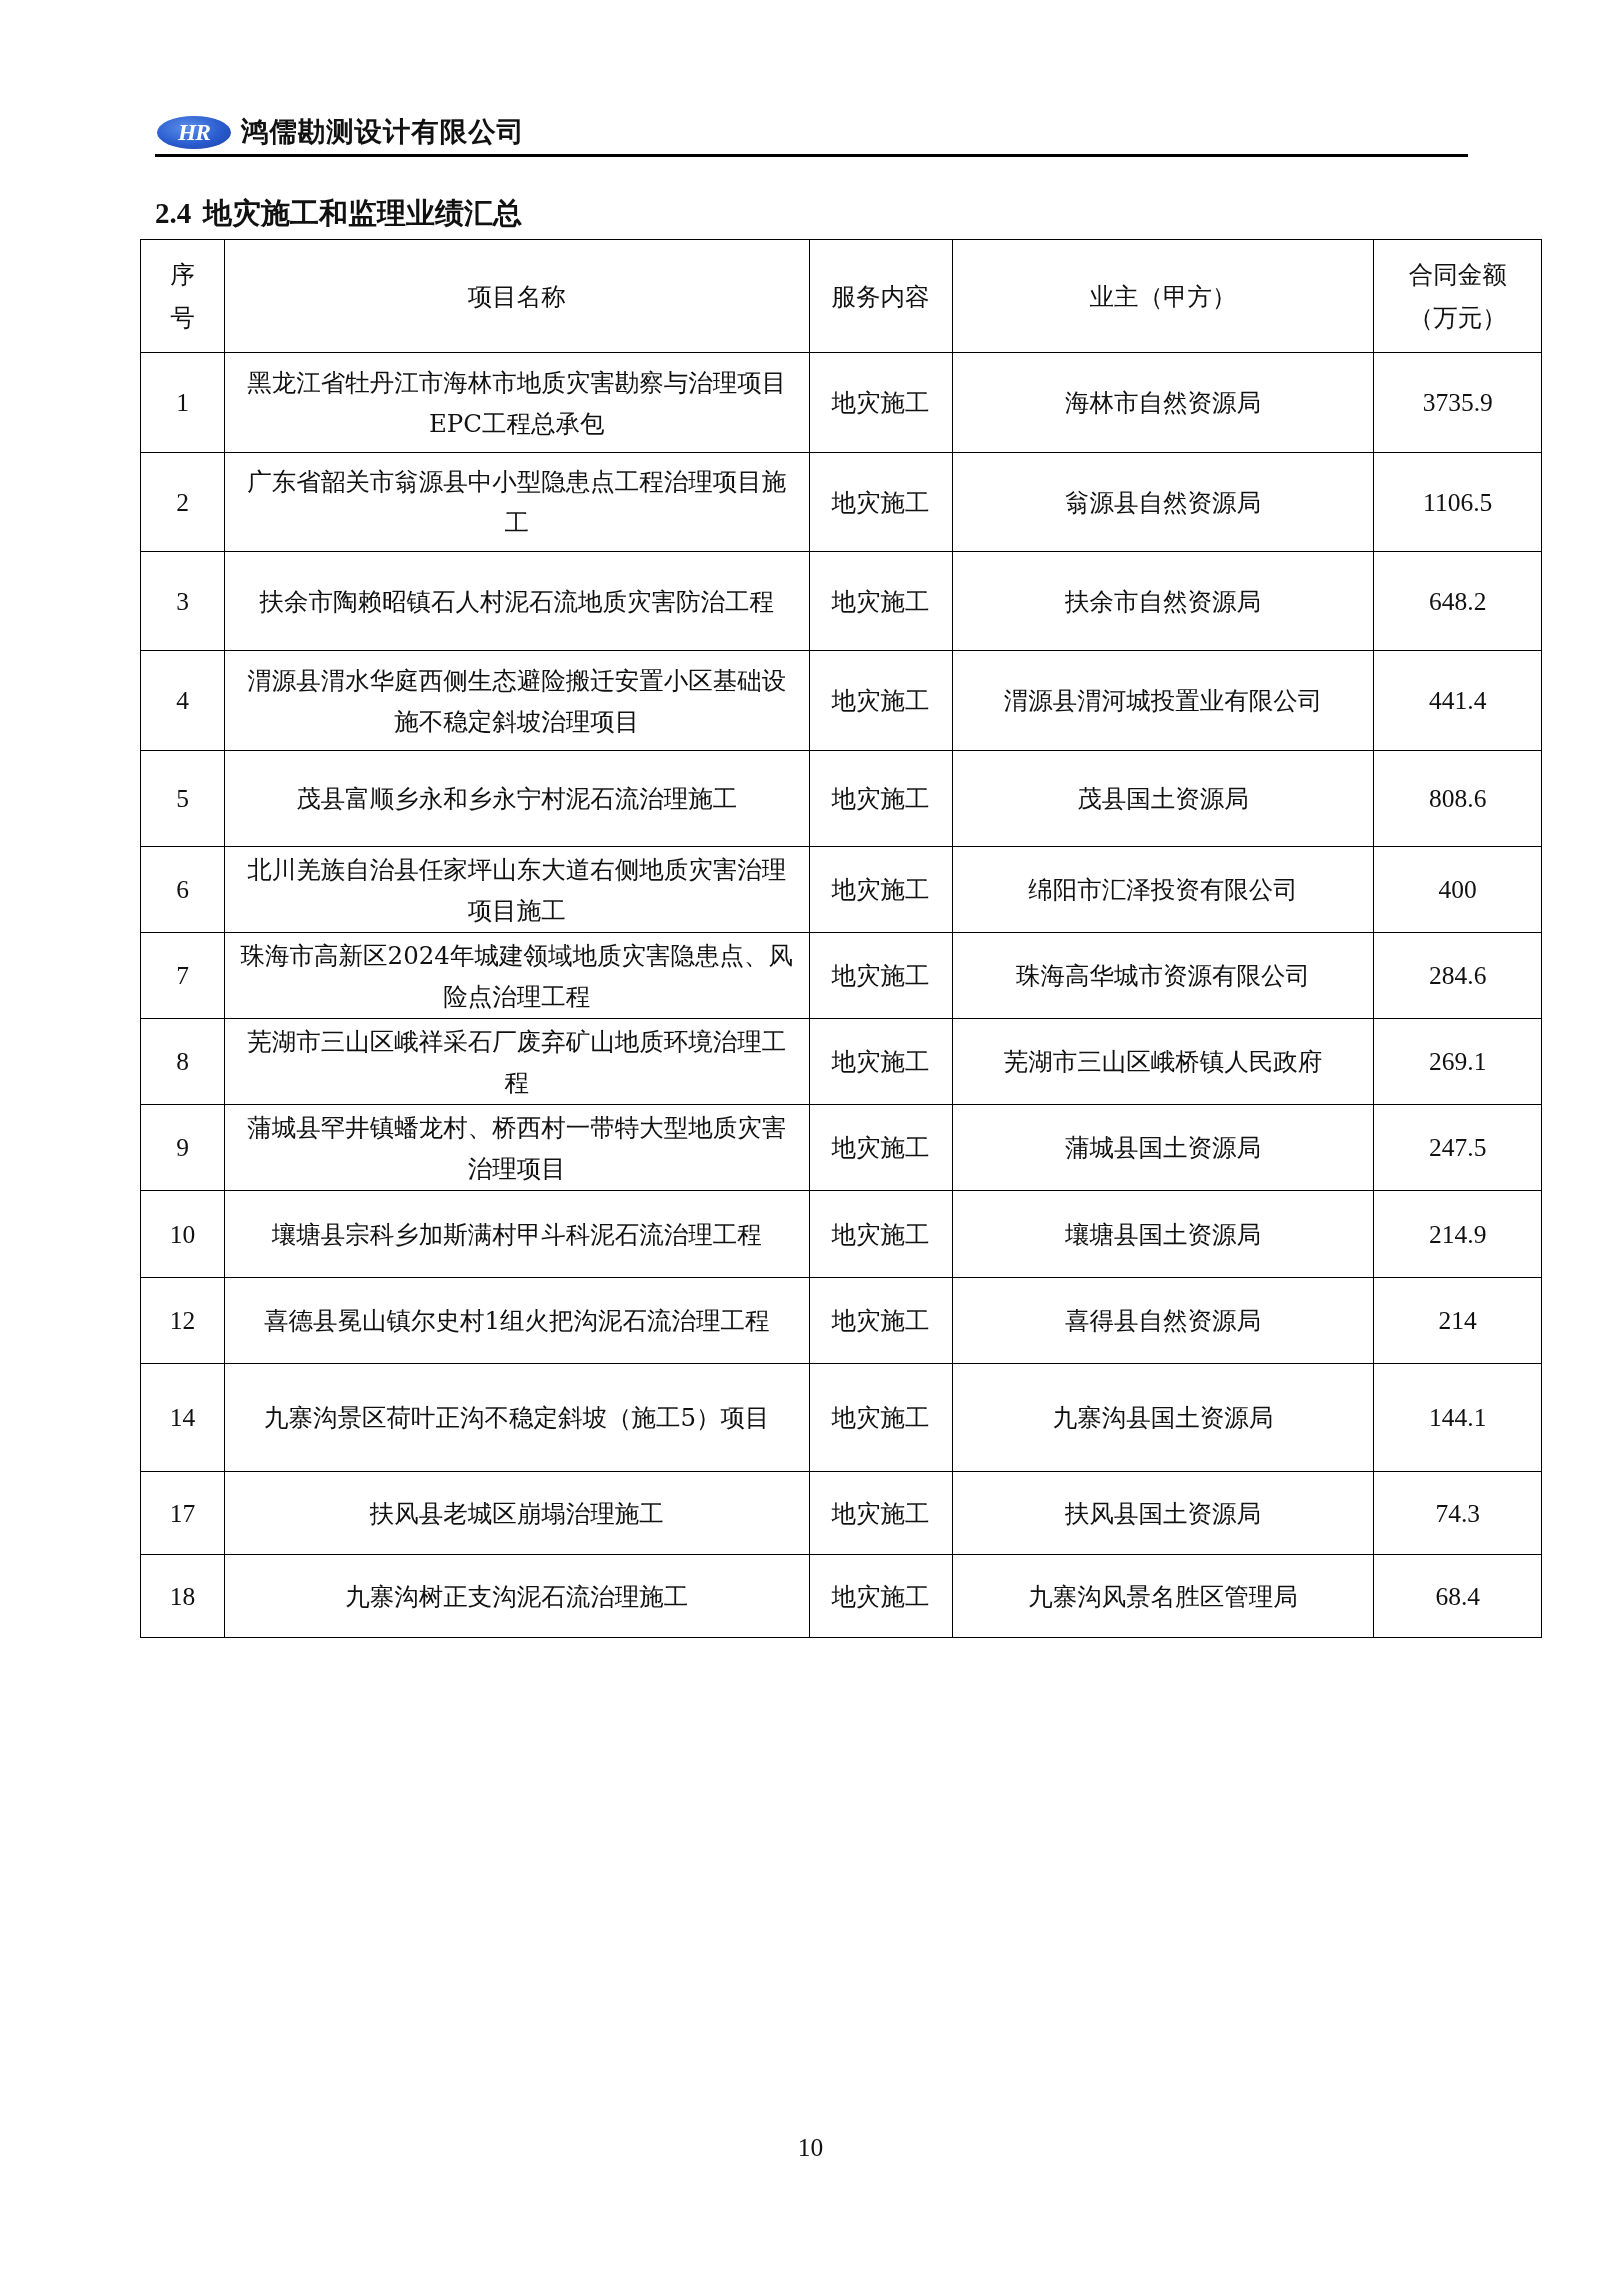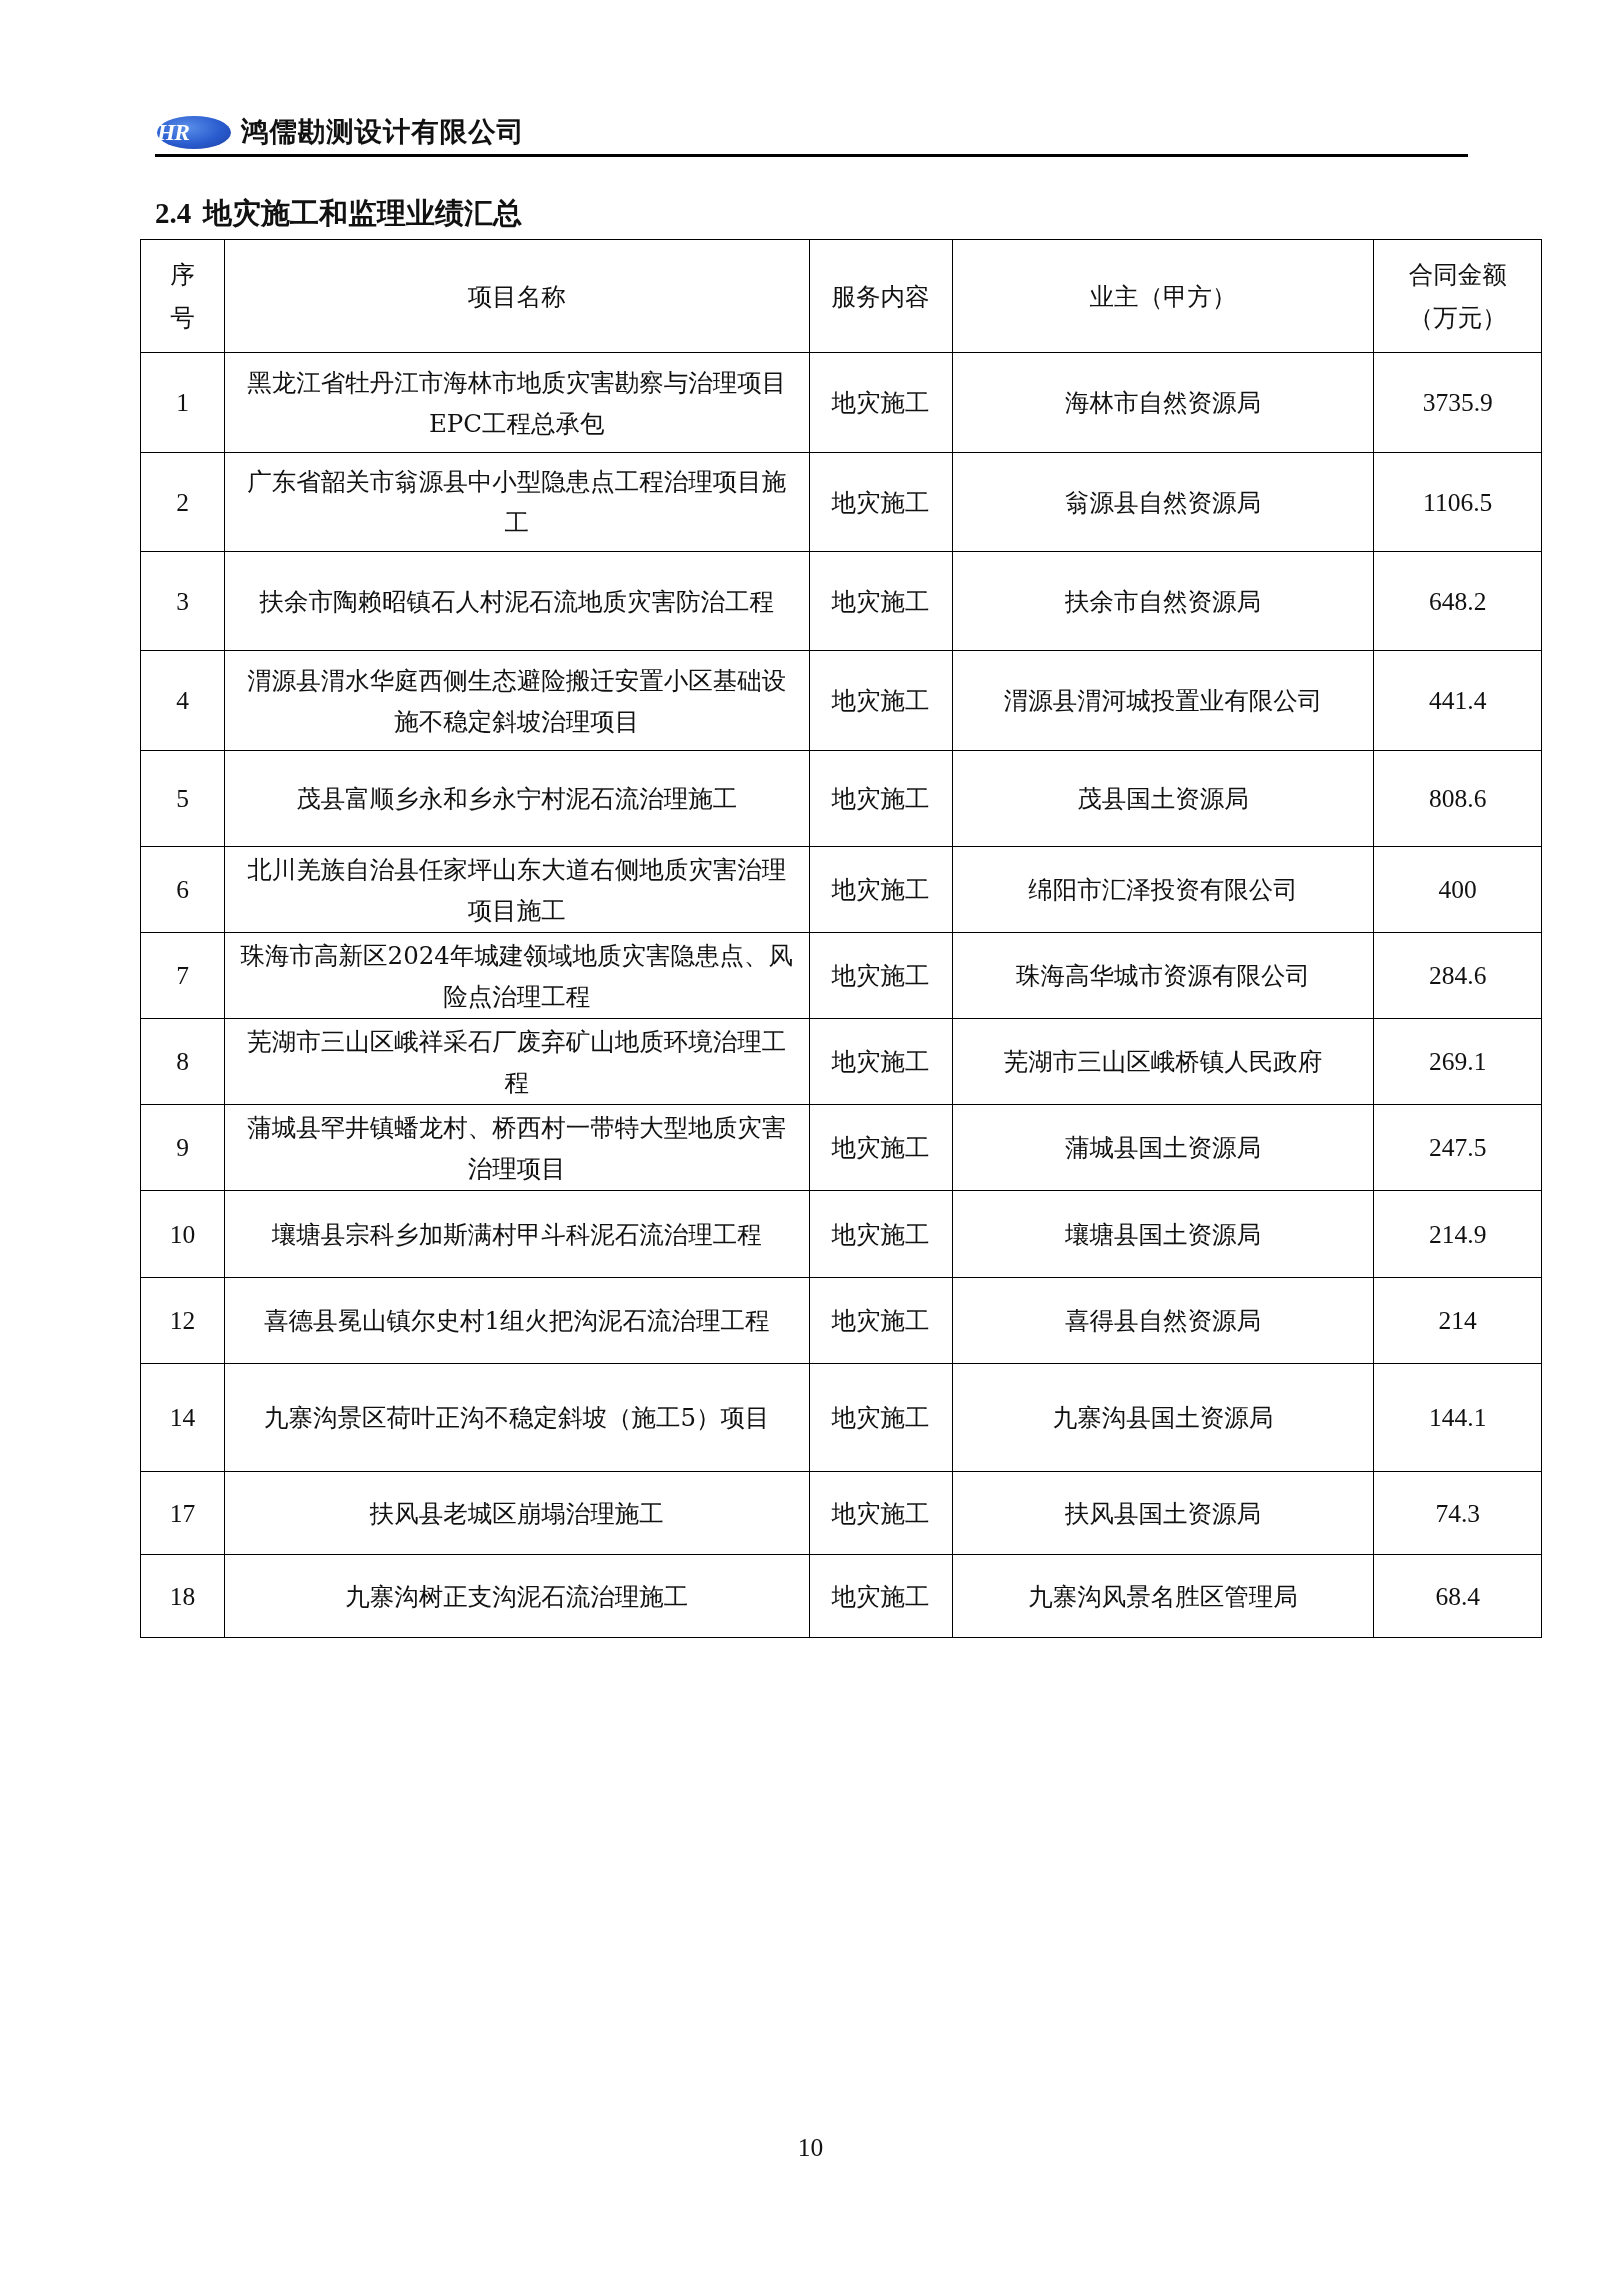--- a/index.html
+++ b/index.html
@@ -2,21 +2,21 @@
 <html><head>
 <meta charset="utf-8">
 <style>
   html, body { margin: 0; padding: 0; background: #ffffff; }
   body { width: 1621px; height: 2293px; position: relative; overflow: hidden;
          font-family: "DejaVu Serif", "Liberation Serif", serif; color: #111; }
   .page-header { position: absolute; left: 155px; top: 110px; width: 1313px; height: 49px; }
   .logo { position: absolute; left: 2px; top: 5.9px; width: 74px; height: 33px; border-radius: 50%;
           background: radial-gradient(ellipse at 40% 35%, #5b8ee8 0%, #2a5ccf 55%, #1b3f9e 100%);
           color: #fff; font-family: "Liberation Serif", serif; font-style: italic; font-weight: bold;
-          font-size: 23.5px; line-height: 33px; letter-spacing: -1px; }
+          font-size: 23.5px; line-height: 33px; text-align: center; letter-spacing: -1px; }
   .company { position: absolute; left: 86px; top: 3.9px; font-size: 27.4px; font-weight: bold;
              font-family: "DejaVu Sans", sans-serif; letter-spacing: 1px; }
   .header-rule { position: absolute; left: 155px; top: 154px; width: 1313px; height: 2.9px; background: #000; }
   .section-title { position: absolute; left: 155px; top: 194px; font-size: 29px; font-weight: bold;
                    font-family: "DejaVu Serif", serif; }
   .section-title .num { font-family: "Liberation Serif", serif; margin-right: 11.8px; }
   table.perf { position: absolute; left: 140px; top: 239px; border-collapse: collapse;
                table-layout: fixed; width: 1351px; }
   table.perf td, table.perf th { border: 1.5px solid #000; text-align: center; vertical-align: middle;
                font-size: 24.5px; font-weight: normal; line-height: 41px; padding: 0 11.8px;

